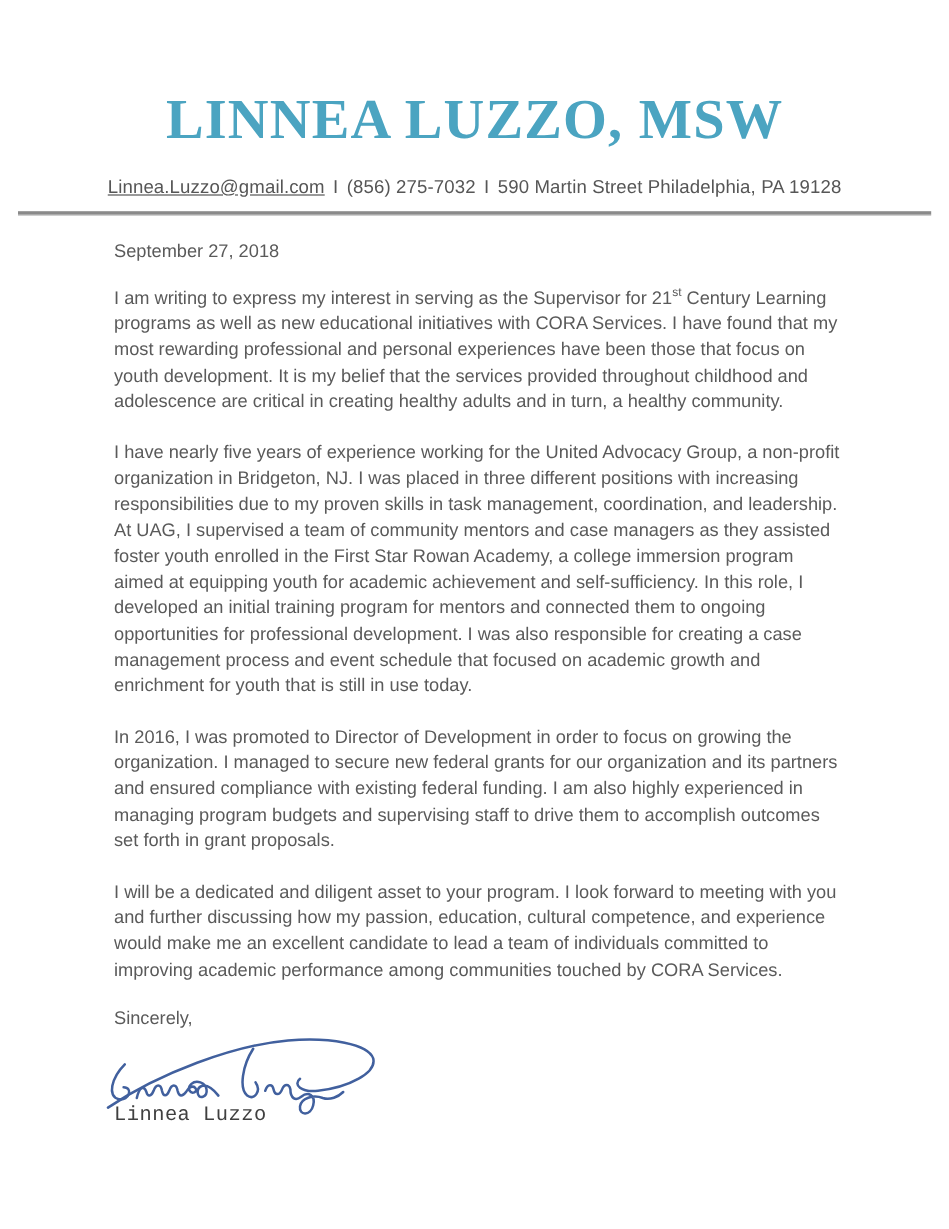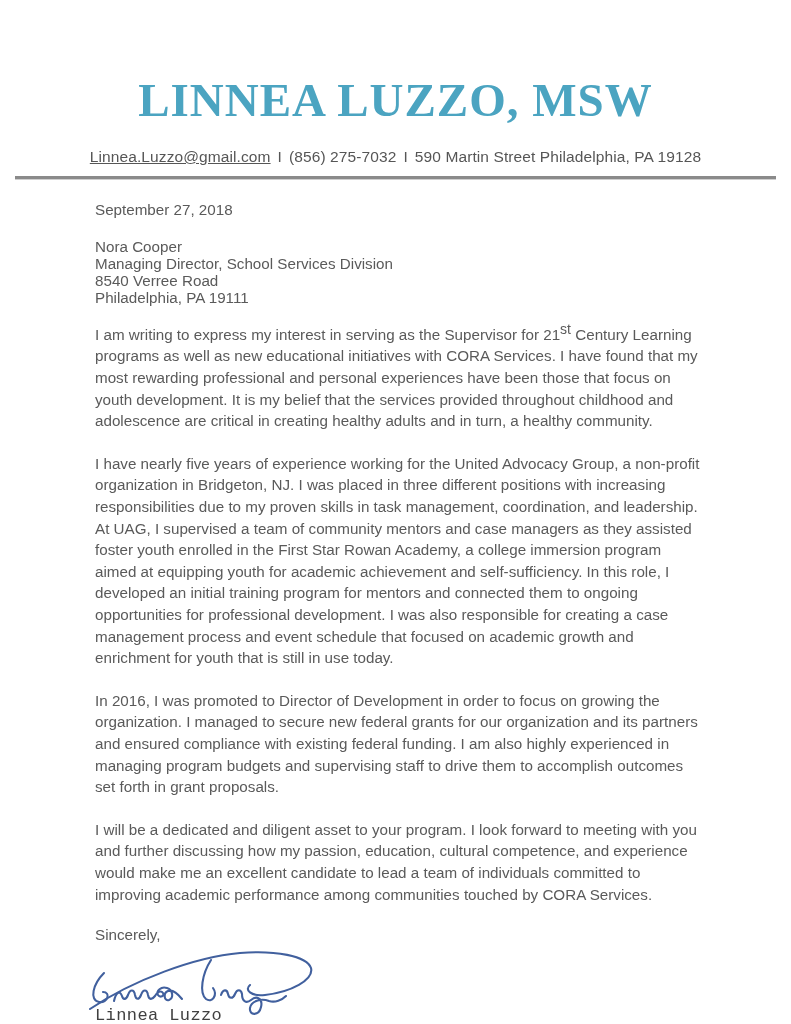--- a/index.html
+++ b/index.html
@@ -49,21 +49,21 @@
   .letter-body {
     padding: 21px 85px 0 95px;
     font-size: 15.2px;
     line-height: 21.6px;
     color: #5a5a5a;
   }
   .date-line { margin-bottom: 20px; line-height: 17px; }
   .recipient-block { margin-bottom: 18px; line-height: 17px; }
   .salutation { margin-bottom: 17px; line-height: 17px; }
   .letter-body p.para { margin: 0 0 21px 0; }
-  sup.ordinal { font-size: 14px; vertical-align: super; line-height: 0; }
+  sup.ordinal { font-size: 10px; vertical-align: super; line-height: 0; }
 
   
   .closing { margin-bottom: 0; line-height: 17px; }
   .signature-svg { display: block; margin: 4px 0 -16px -10px; }
   .signed-name {
     font-family: Liberation Mono, monospace;
     font-size: 17px;
     color: #404040;
     letter-spacing: 0.4px;
   }
@@ -78,26 +78,20 @@
     <div class="contact-line">
       <span class="email-link">Linnea.Luzzo@gmail.com</span><span class="sep">I</span><span>(856) 275-7032</span><span class="sep">I</span><span>590 Martin Street Philadelphia, PA 19128</span>
     </div>
     <div class="rule"></div>
   </header>
 
   <main class="letter-body">
 
     <div class="date-line">September 27, 2018</div>
 
-    <div class="recipient-block">
-      <div>Nora Cooper</div>
-      <div>Managing Director, School Services Division</div>
-      <div>8540 Verree Road</div>
-      <div>Philadelphia, PA 19111</div>
-    </div>
 
 
     <p class="para"><span>I am writing to express my interest in serving as the Supervisor for 21</span><sup class="ordinal">st</sup><span> Century Learning programs as well as new educational initiatives with CORA Services. I have found that my most rewarding professional and personal experiences have been those that focus on youth development. It is my belief that the services provided throughout childhood and adolescence are critical in creating healthy adults and in turn, a healthy community.</span></p>
 
     <p class="para">I have nearly five years of experience working for the United Advocacy Group, a non-profit organization in Bridgeton, NJ. I was placed in three different positions with increasing responsibilities due to my proven skills in task management, coordination, and leadership. At UAG, I supervised a team of community mentors and case managers as they assisted foster youth enrolled in the First Star Rowan Academy, a college immersion program aimed at equipping youth for academic achievement and self-sufficiency. In this role, I developed an initial training program for mentors and connected them to ongoing opportunities for professional development. I was also responsible for creating a case management process and event schedule that focused on academic growth and enrichment for youth that is still in use today.</p>
 
     <p class="para">In 2016, I was promoted to Director of Development in order to focus on growing the organization. I managed to secure new federal grants for our organization and its partners and ensured compliance with existing federal funding. I am also highly experienced in managing program budgets and supervising staff to drive them to accomplish outcomes set forth in grant proposals.</p>
 
     <p class="para">I will be a dedicated and diligent asset to your program. I look forward to meeting with you and further discussing how my passion, education, cultural competence, and experience would make me an excellent candidate to lead a team of individuals committed to improving academic performance among communities touched by CORA Services.</p>
 

